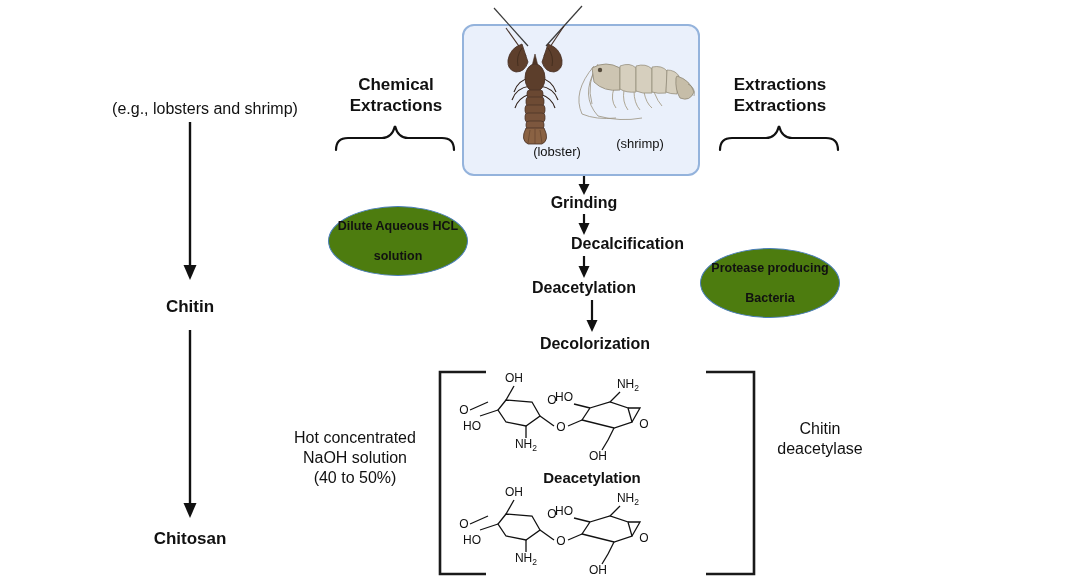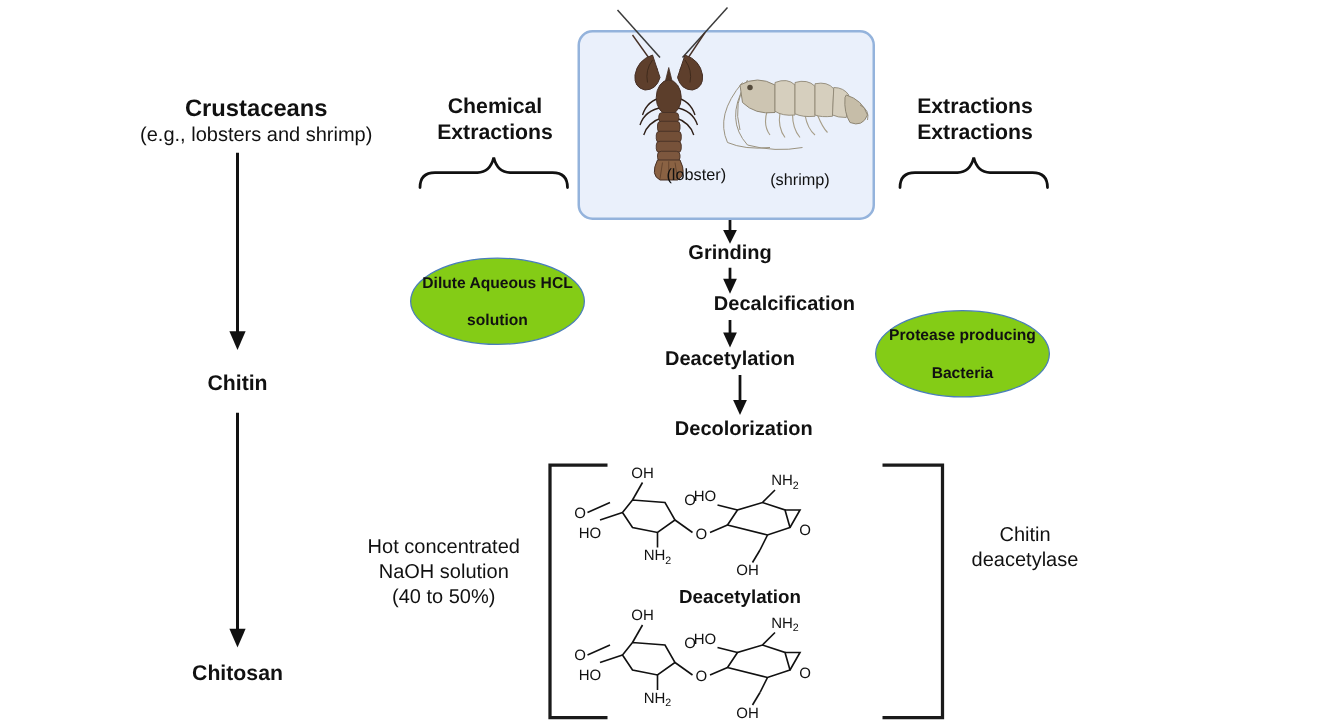--- a/index.html
+++ b/index.html
@@ -33,43 +33,42 @@
   
   #naoh-text{left:265px;top:428px;width:180px;font-size:16px;line-height:20px;}
   #deacetylase-text{left:745px;top:419px;width:150px;font-size:16px;line-height:20px;}
 
   
   #specimen-box{
     left:462px;top:24px;width:238px;height:152px;
     background:#eaf0fb;border:2px solid #94b3dc;border-radius:12px;
     box-sizing:border-box;
   }
-  #lobster-caption{left:497px;top:132px;width:120px;font-size:13px;}
+  #lobster-caption{left:497px;top:144px;width:120px;font-size:13px;}
   #shrimp-caption{left:580px;top:136px;width:120px;font-size:13px;}
 
   
   .bubble{
-    background:#84cc16;border:1.4px solid #4a7ebb;border-radius:50%;
+    background:#4d7c0f;border:1.4px solid #4a7ebb;border-radius:50%;
     display:flex;align-items:center;justify-content:center;
     box-sizing:border-box;
   }
   .bubble span{font-size:12.5px;font-weight:bold;line-height:15px;text-align:center;display:block;}
   #hcl-bubble{left:328px;top:206px;width:140px;height:70px;}
   #bacteria-bubble{left:700px;top:248px;width:140px;height:70px;}
 
   
   .chemtxt{font-family:"Liberation Sans","DejaVu Sans",sans-serif;font-size:12px;fill:#111;}
   .chemsub{font-size:8.5px;}
 </style>
 </head>
 <body>
 
 <div class="stage">
 
-  <div class="abs ctr" id="crustaceans-title">Crustaceans</div>
   <div class="abs ctr" id="crustaceans-sub">(e.g., lobsters and shrimp)</div>
 
   <svg class="abs" style="left:150px;top:122px;" width="80" height="160">
     <line x1="40" y1="0" x2="40" y2="148" stroke="#111" stroke-width="2.4"></line>
     <polygon points="40,158 33.5,143 46.5,143" fill="#111"></polygon>
   </svg>
 
   <div class="abs ctr" id="chitin-label">Chitin</div>
 
   <svg class="abs" style="left:150px;top:330px;" width="80" height="190">

